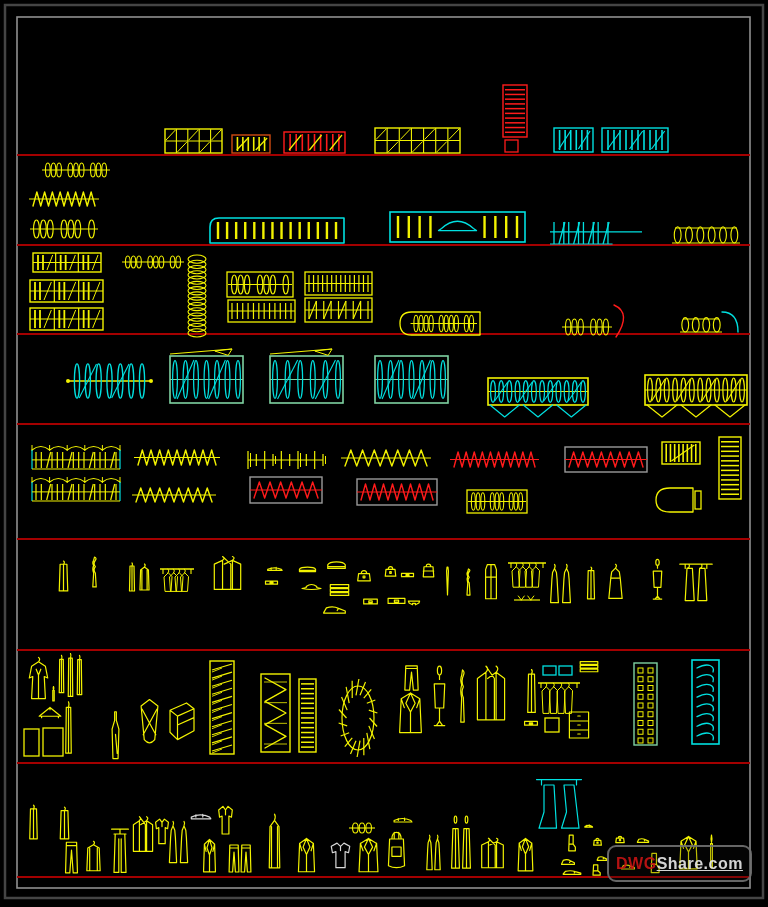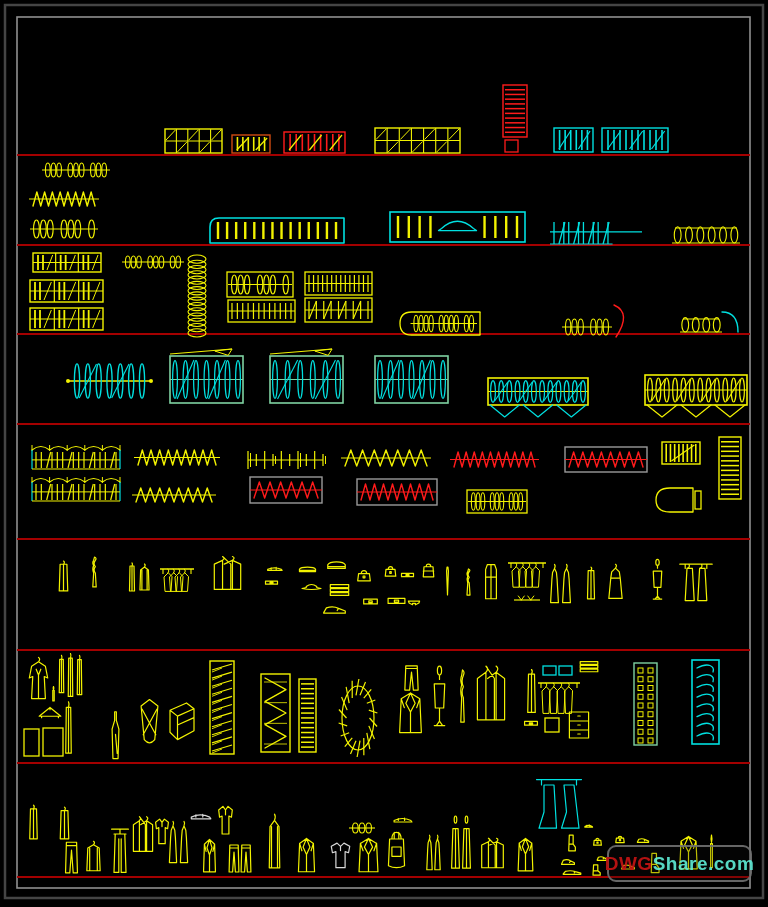--- a/index.html
+++ b/index.html
@@ -1,24 +1,24 @@
 <!DOCTYPE html>
 <html><head>
 <meta charset="utf-8">
 <style>
   html,body{margin:0;padding:0;background:#000;}
   .stage{position:relative;width:768px;height:907px;background:#000;overflow:hidden;
          font-family:"Liberation Sans", sans-serif;}
   .stage svg{position:absolute;left:0;top:0;}
   .watermark{position:absolute;left:607px;top:845px;width:141px;height:33px;
     border:2px solid #6f6f6f;border-radius:9px;display:flex;align-items:center;
-    justify-content:center;font-size:19px;font-weight:bold;letter-spacing:.5px;
+    justify-content:center;font-size:16px;font-weight:bold;letter-spacing:.5px;
     opacity:.92;background:rgba(20,20,20,.25);}
   .wm-prefix{color:#c41414;}
-  .wm-suffix{color:#5eead4;}
+  .wm-suffix{color:#e5e5e5;text-decoration:underline;}
 </style>
 </head>
 <body>
 
 <div class="stage">
   <svg id="canvas" width="768" height="907" viewBox="0 0 768 907">
       <g>
         <rect x="5" y="5" width="758" height="893" rx="0" stroke="#454545" fill="none" stroke-width="2.5"></rect>
         <rect x="17" y="17" width="733" height="871" rx="0" stroke="#8f8f8f" fill="none" stroke-width="1.6"></rect>
       </g>

